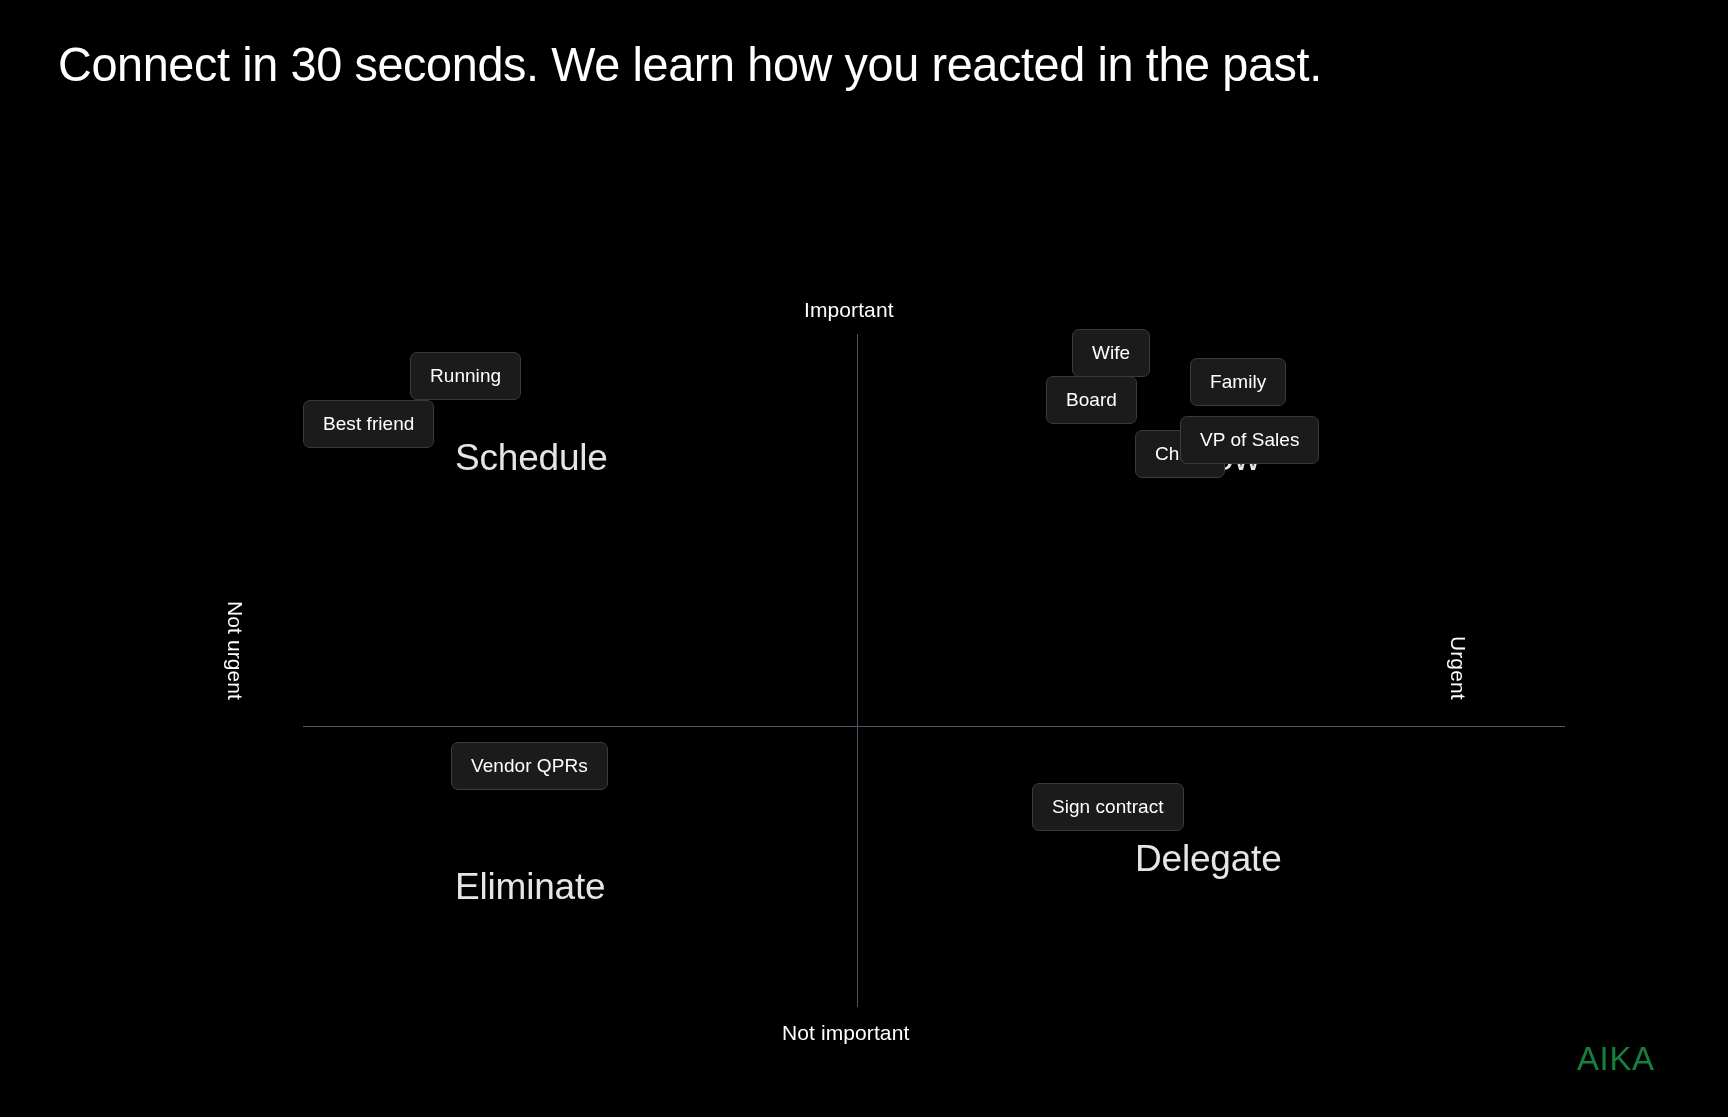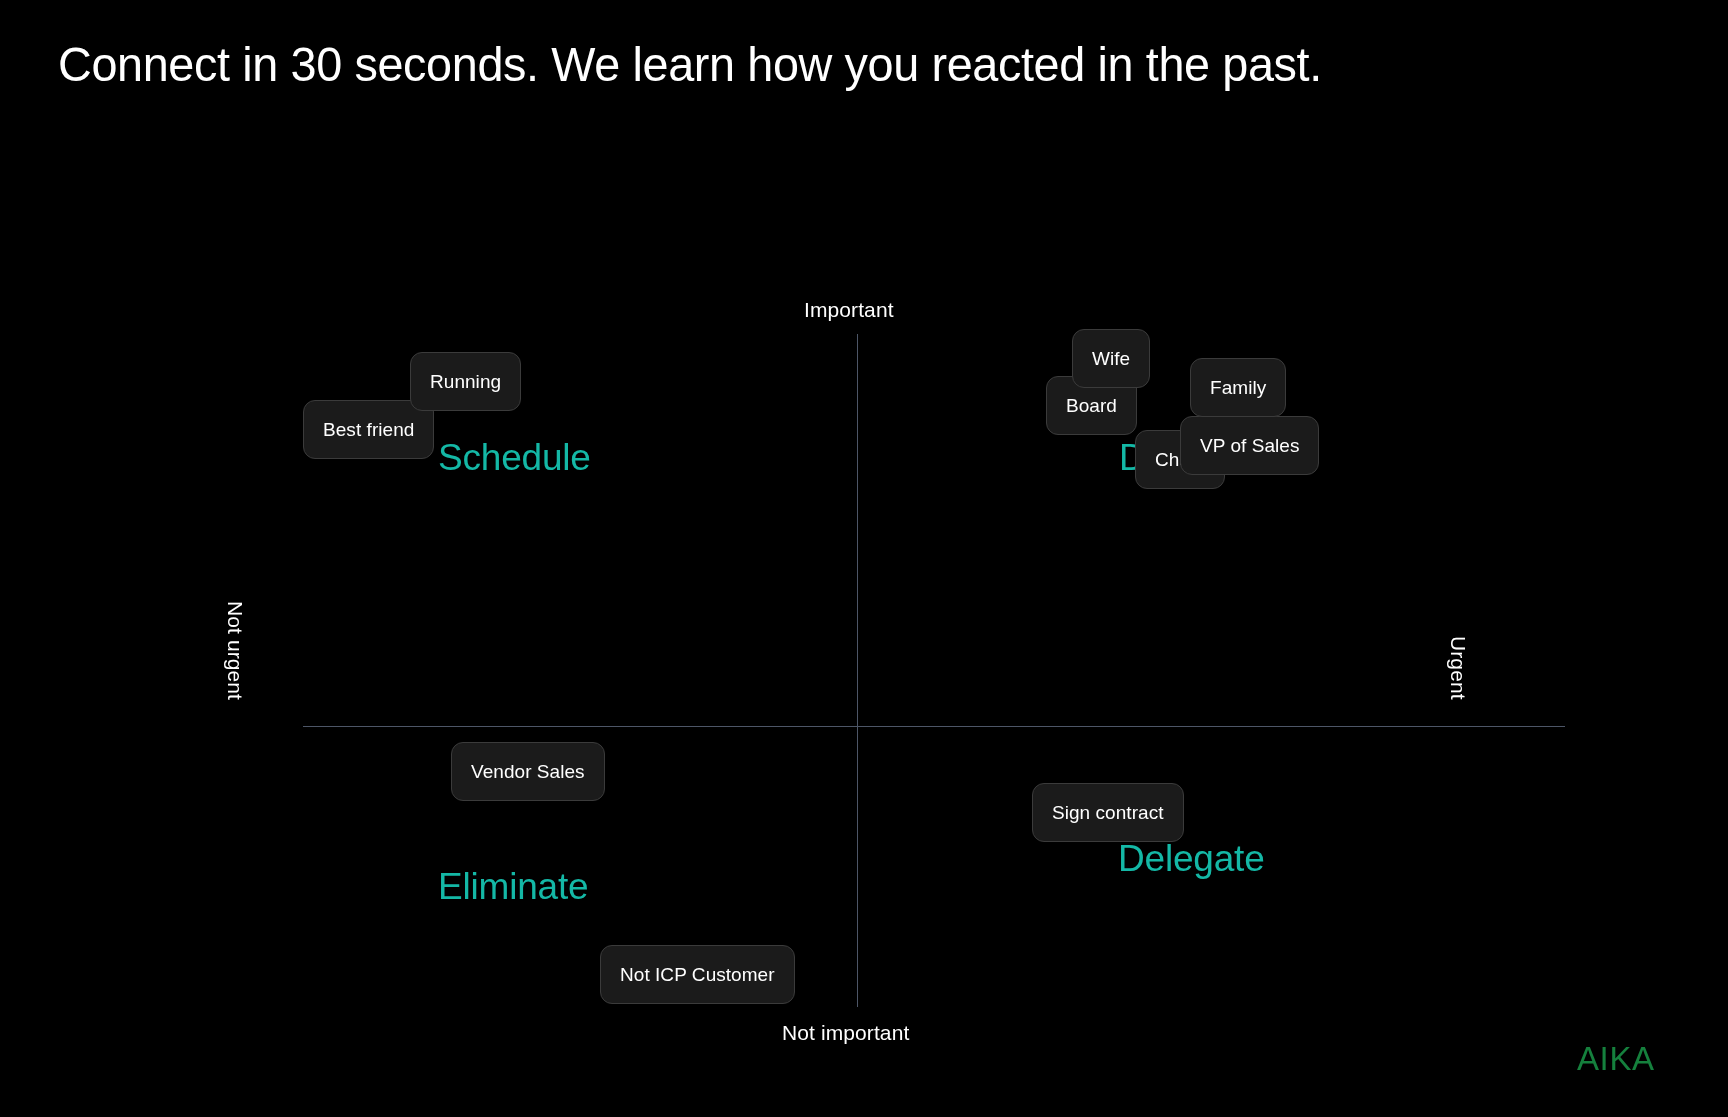--- a/index.html
+++ b/index.html
@@ -82,47 +82,48 @@
   #label-urgent {
     left: 1470px;
     top: 636px;
     transform: rotate(90deg);
     transform-origin: left top;
   }
 
   
   .quadrant-name {
     position: absolute;
-    color: #14b8a6;
+    color: #e5e5e5;
     font-size: 37px;
     font-weight: 400;
     white-space: nowrap;
     letter-spacing: -0.2px;
+    margin-left: 17px;
   }
   #quad-schedule { left: 438px; top: 437px; }
   #quad-donow    { left: 1119px; top: 437px; }
   #quad-eliminate{ left: 438px; top: 866px; }
   #quad-delegate { left: 1118px; top: 838px; }
 
   
   .pill {
     position: absolute;
     display: flex;
     align-items: center;
     justify-content: center;
     box-sizing: border-box;
     background: #1b1b1b;
     border: 1px solid #3b3b3b;
-    border-radius: 12px;
+    border-radius: 7px;
     color: #ffffff;
     font-size: 19px;
     font-weight: 400;
     letter-spacing: 0.05px;
     white-space: nowrap;
-    height: 59px;
+    height: 48px;
     padding: 0 19px;
   }
 
   
   #pill-running       { left: 410px; top: 352px; }
   #pill-best-friend   { left: 303px; top: 400px; }
   #pill-board-meeting { left: 455px; top: 392px; }
   
   #pill-wife          { left: 1072px; top: 329px; }
   #pill-kids          { left: 1046px; top: 376px; }
@@ -172,20 +173,19 @@
 
     <div class="pill" id="pill-best-friend">Best friend</div>
     <div class="pill" id="pill-running">Running</div>
 
     <div class="pill" id="pill-chain">Chain</div>
     <div class="pill" id="pill-vp-sales">VP of Sales</div>
     <div class="pill" id="pill-family">Family</div>
     <div class="pill" id="pill-kids">Board</div>
     <div class="pill" id="pill-wife">Wife</div>
 
-    <div class="pill" id="pill-vendor-qprs">Vendor Sales</div>
-    <div class="pill" id="pill-not-icp">Not ICP Customer</div>
+    <div class="pill" id="pill-vendor-qprs">Vendor QPRs</div>
 
     <div class="pill" id="pill-sign-contract">Sign contract</div>
   </div>
 
   <div id="brand">AIKA</div>
 </div>
 
 </body></html>

